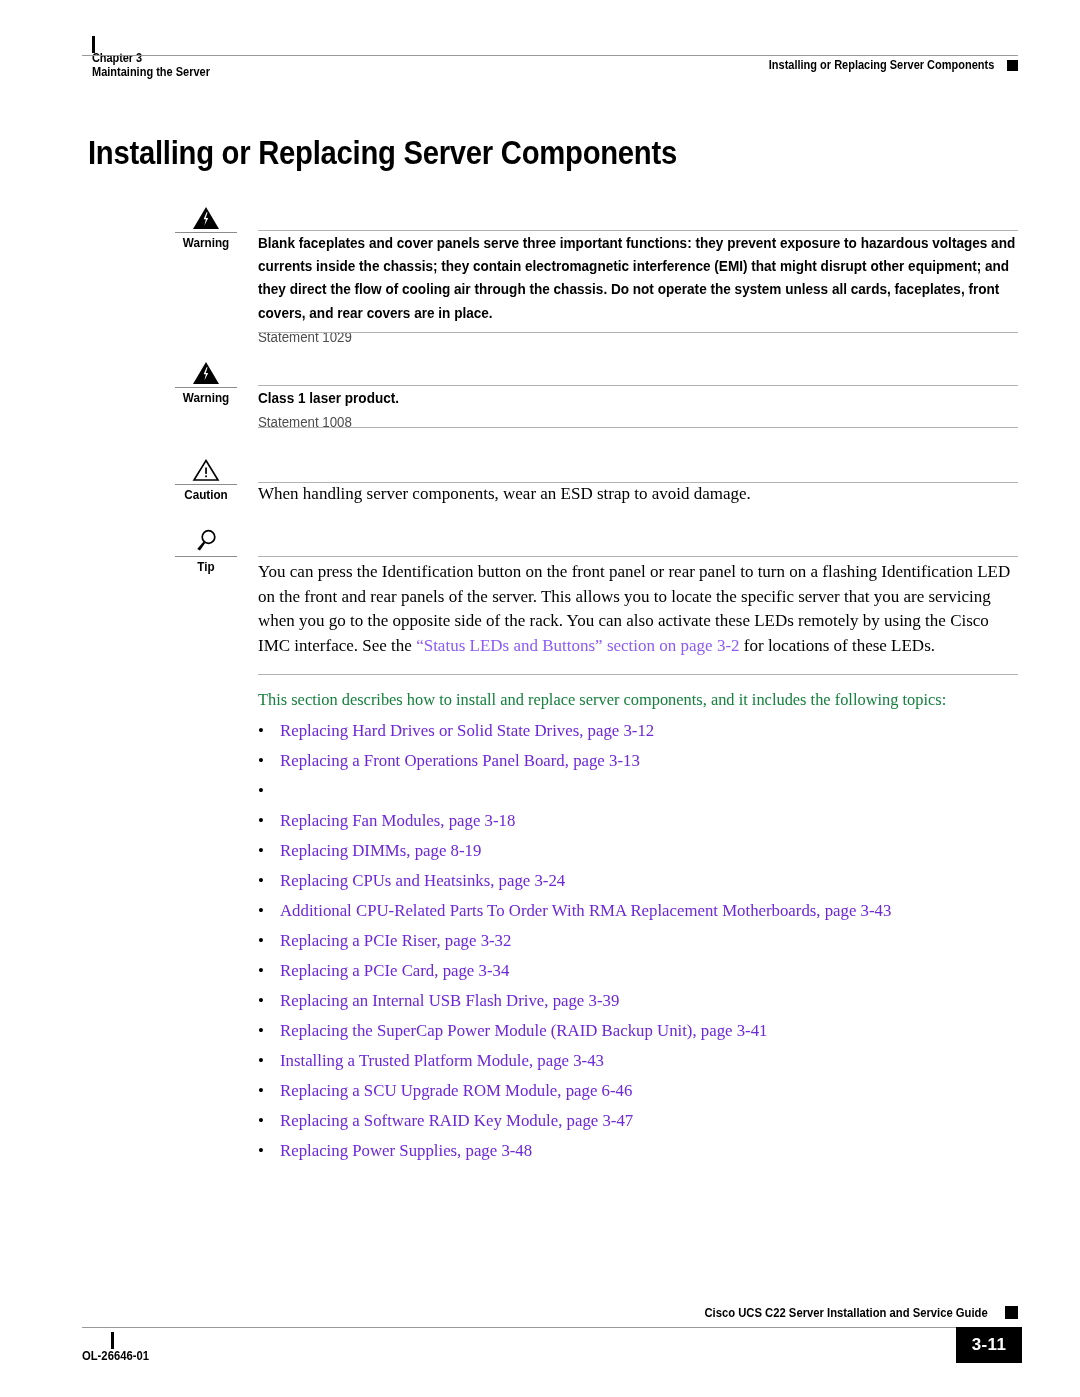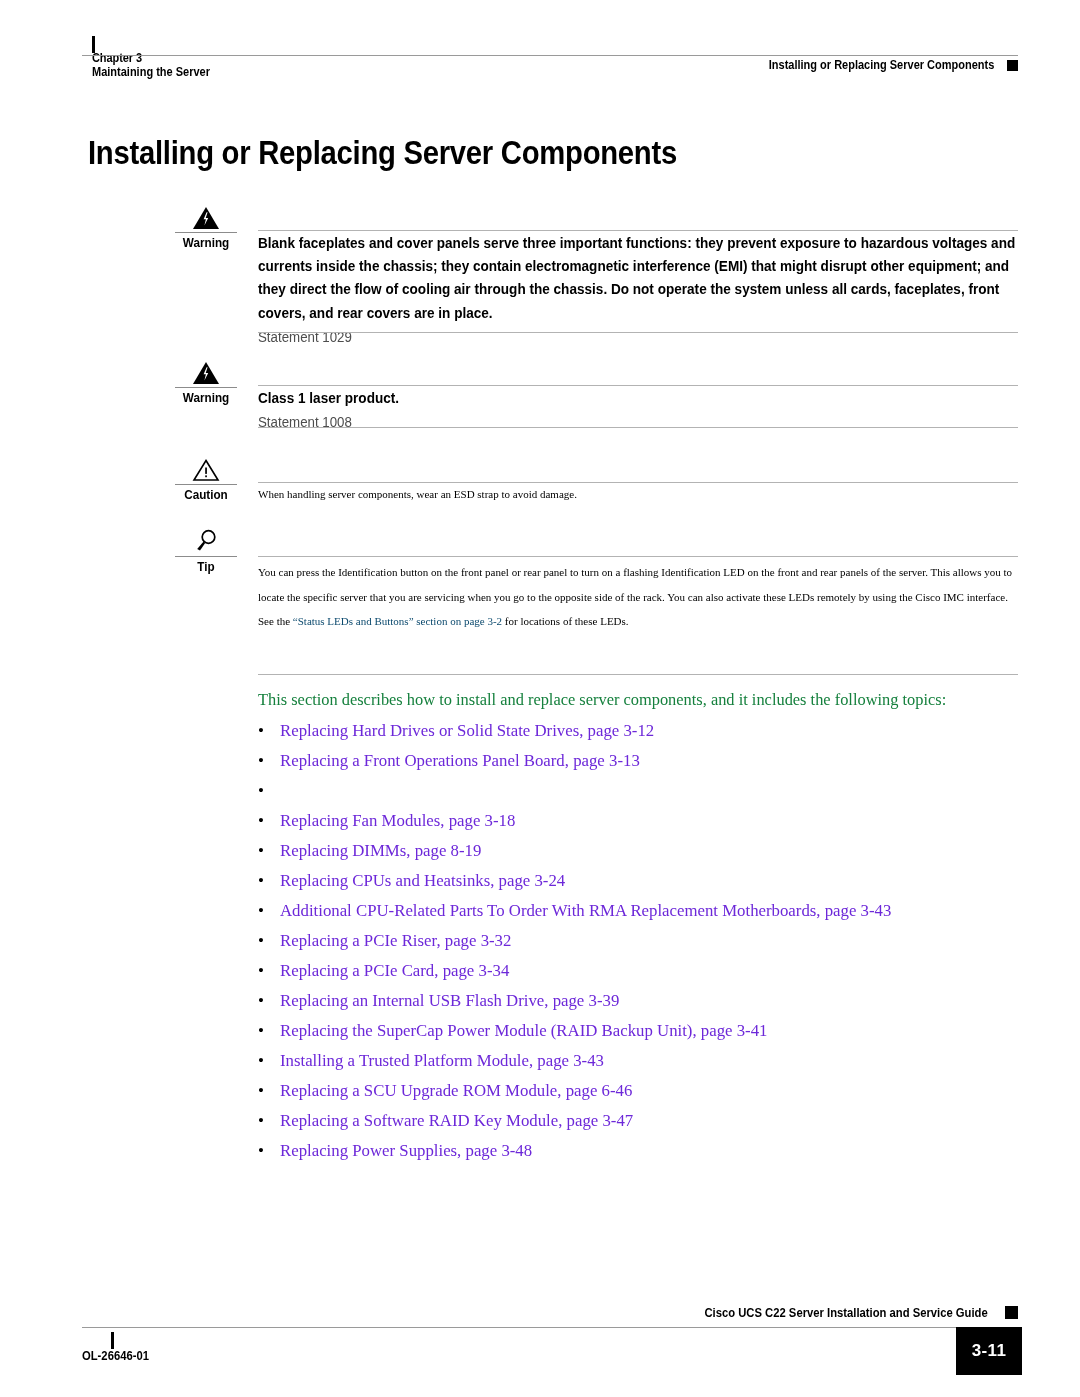--- a/index.html
+++ b/index.html
@@ -177,27 +177,27 @@
     font-family: "Liberation Sans", sans-serif;
     font-size: 14px;
     color: #4d4d4d;
     line-height: 22px;
     margin-top: 1px;
     transform: scaleX(0.95);
     transform-origin: left top;
   }
   .serif-body {
     font-family: "Liberation Serif", serif;
-    font-size: 11px;
+    font-size: 17px;
     line-height: 24.6px;
     color: #000000;
     text-align: left;
   }
   .link {
-    color: #0c4a6e;
+    color: #8b5cf6;
   }
 
   
   .section-intro {
     position: absolute;
     left: 258px;
     top: 688px;
     width: 770px;
     font-family: "Liberation Serif", serif;
     font-size: 16.4px;
@@ -289,21 +289,21 @@
     font-size: 12.5px;
     color: #000000;
     transform: scaleX(0.9);
     transform-origin: left center;
   }
   .footer-pagebox {
     position: absolute;
     right: -4px;
     top: 21px;
     min-width: 66px;
-    height: 48px;
+    height: 36px;
     background: #000000;
     color: #ffffff;
     font-family: "Liberation Sans", sans-serif;
     font-weight: bold;
     font-size: 17px;
     display: flex;
     align-items: center;
     justify-content: center;
     letter-spacing: 0.3px;
   }

